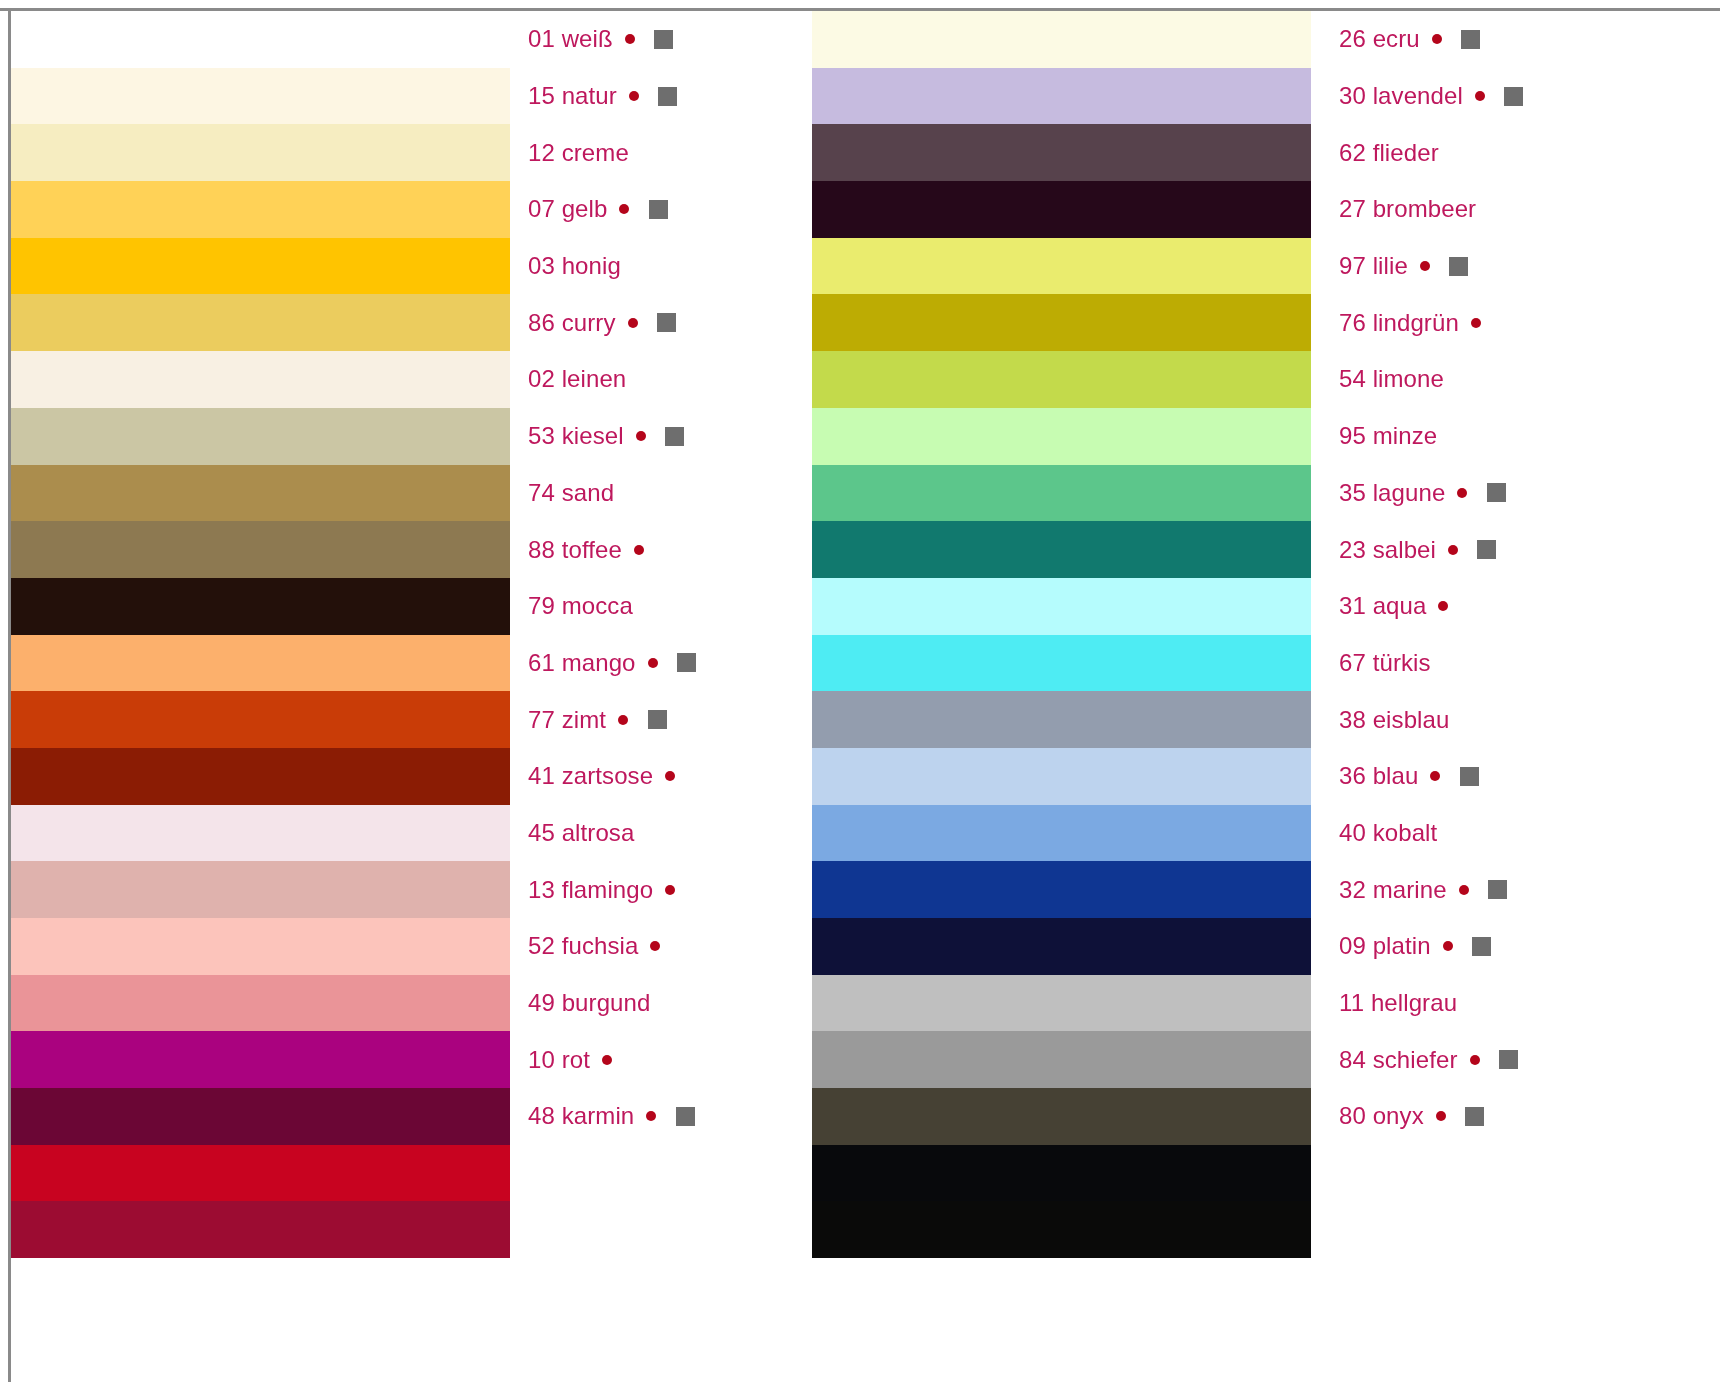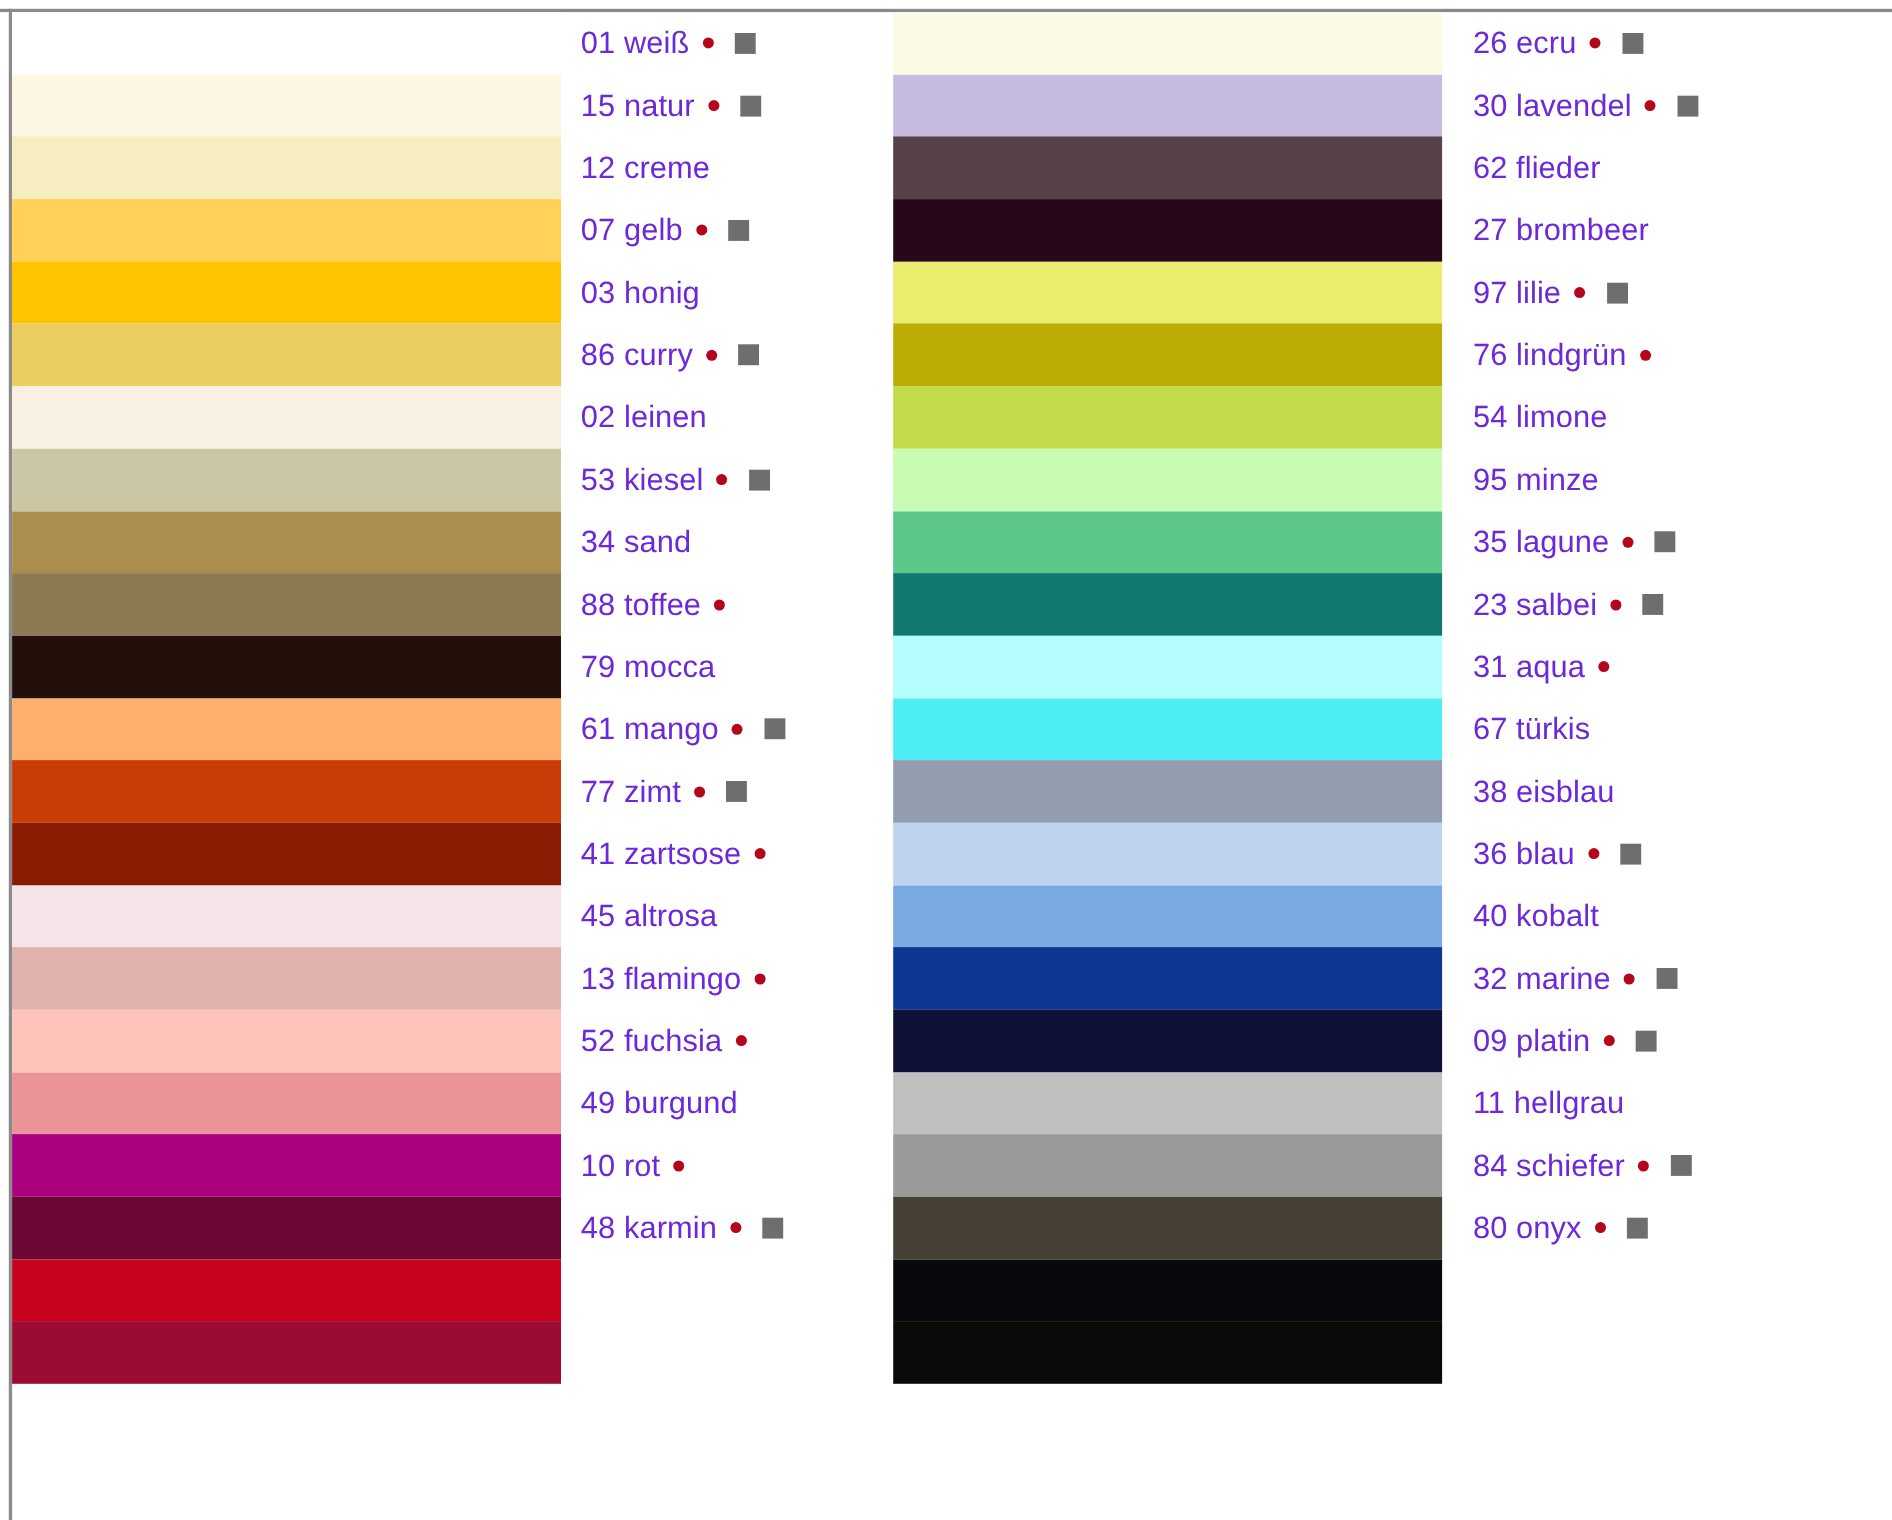--- a/index.html
+++ b/index.html
@@ -71,22 +71,22 @@
 
   .label-row {
     height: 56.7px;
     display: flex;
     flex-direction: row;
     align-items: center;
     white-space: nowrap;
     box-sizing: border-box;
   }
   .label-text {
-    font-size: 28px;
-    color: #6d28d9;
+    font-size: 24px;
+    color: #be185d;
     letter-spacing: 0.1px;
     line-height: 1;
   }
   .dot-slot {
     width: 34px;
     display: flex;
     align-items: center;
     justify-content: center;
     flex: 0 0 auto;
   }
@@ -217,21 +217,21 @@
         <div class="label-row">
           <span class="label-text">53 kiesel</span>
           <span class="dot-slot">
             <span class="dot"></span>
           </span>
           <span class="sq-slot">
             <span class="square"></span>
           </span>
         </div>
         <div class="label-row">
-          <span class="label-text">34 sand</span>
+          <span class="label-text">74 sand</span>
           <span class="dot-slot">
             <span class="dot off"></span>
           </span>
           <span class="sq-slot">
             <span class="square off"></span>
           </span>
         </div>
         <div class="label-row">
           <span class="label-text">88 toffee</span>
           <span class="dot-slot">

